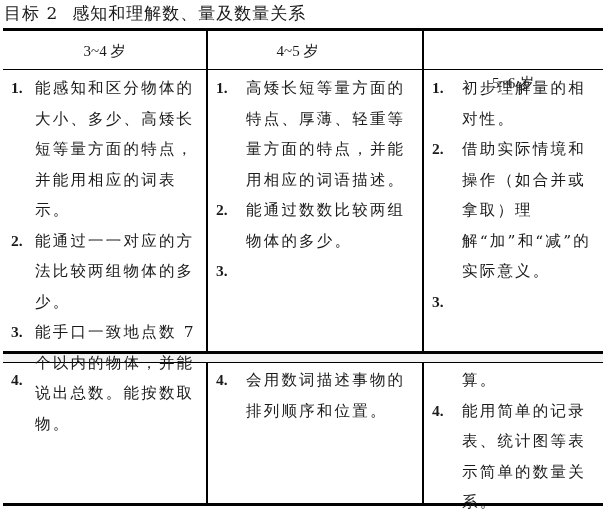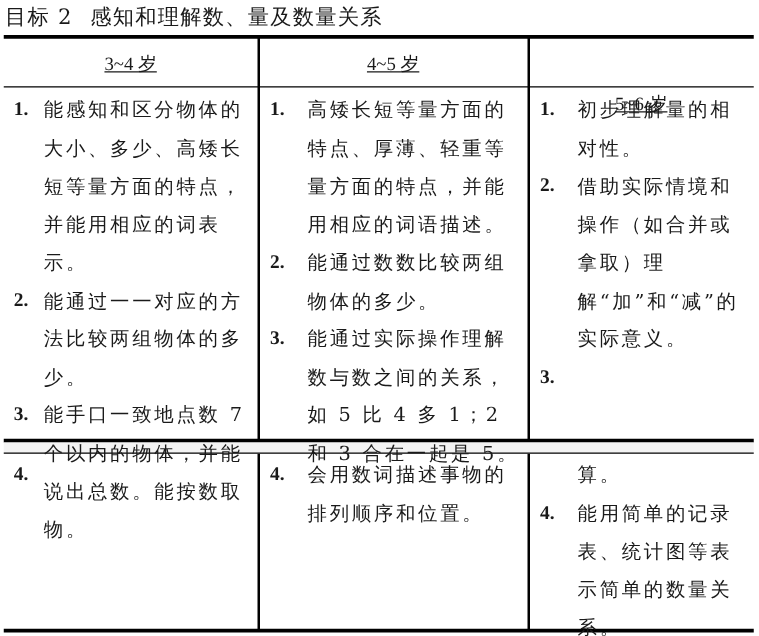--- a/index.html
+++ b/index.html
@@ -5,21 +5,21 @@
   html, body { margin:0; padding:0; background:#ffffff; }
   body { width:607px; height:509px; position:relative; overflow:hidden;
          font-family:"DejaVu Serif","Liberation Serif",serif; color:#1a1a1a; }
   .title { position:absolute; left:4px; top:2px; font-size:17px; font-weight:normal;
            letter-spacing:1px; white-space:nowrap; }
   .title .num { margin-right:14px; }
   .hline { position:absolute; background:#000; }
   .vline { position:absolute; background:#000; width:1.5px; }
   .thin-band { position:absolute; background:#f3f3f3; }
   .hdr { position:absolute; top:32px; height:38px; display:flex; align-items:center;
-         justify-content:center; font-size:15px; font-family:"Liberation Serif",serif;text-decoration:underline; }
+         justify-content:center; font-size:15px; font-family:"Liberation Serif",serif; }
   .cell { position:absolute; font-size:15.5px; line-height:30.5px; }
   .item { display:flex; }
   .item .n { flex:0 0 auto; font-weight:bold; font-family:"Liberation Serif",serif; }
   .item .t { flex:1 1 auto; letter-spacing:2.2px; word-break:break-all; }
   .col1 .n { width:24px; padding-left:8px; }
   .col2 .n, .col3 .n { width:30px; padding-left:8px; }
 </style>
 </head>
 <body>
 
@@ -33,21 +33,21 @@
 <div class="thin-band" style="left:3px;top:354px;width:600px;height:8px;"></div>
 <div class="hline" style="left:3px;top:362px;width:600px;height:1.2px;"></div>
 <div class="hline" style="left:3px;top:503px;width:600px;height:2.5px;"></div>
 
 <div class="vline" style="left:206px;top:29px;height:323px;"></div>
 <div class="vline" style="left:422px;top:29px;height:323px;"></div>
 <div class="vline" style="left:206px;top:363px;height:141px;"></div>
 <div class="vline" style="left:422px;top:363px;height:141px;"></div>
 
 <div class="hdr" style="left:3px;width:203px;">3~4 岁</div>
-<div class="hdr" style="left:207px;width:215px;">4~5 岁</div>
+<div class="hdr" style="left:190px;width:215px;">4~5 岁</div>
 <div class="hdr" style="left:423px;width:180px;margin-top:32px;">5~6 岁</div>
 
 <div class="cell col1" style="left:3px;top:73px;width:200px;">
   <div class="item">
       <span class="n">1.</span>
       <span class="t">能感知和区分物体的大小、多少、高矮长短等量方面的特点，并能用相应的词表示。</span>
     </div>
   <div class="item">
       <span class="n">2.</span>
       <span class="t">能通过一一对应的方法比较两组物体的多少。</span>
@@ -62,21 +62,20 @@
   <div class="item">
       <span class="n">1.</span>
       <span class="t">高矮长短等量方面的特点、厚薄、轻重等量方面的特点，并能用相应的词语描述。</span>
     </div>
   <div class="item">
       <span class="n">2.</span>
       <span class="t">能通过数数比较两组物体的多少。</span>
     </div>
   <div class="item">
       <span class="n">3.</span>
-      <span class="t">能通过实际操作理解数与数之间的关系，如 5 比 4 多 1；2 和 3 合在一起是 5。</span>
     </div>
 </div>
 
 <div class="cell col3" style="left:424px;top:73px;width:178px;">
   <div class="item">
       <span class="n">1.</span>
       <span class="t">初步理解量的相对性。</span>
     </div>
   <div class="item">
       <span class="n">2.</span>

